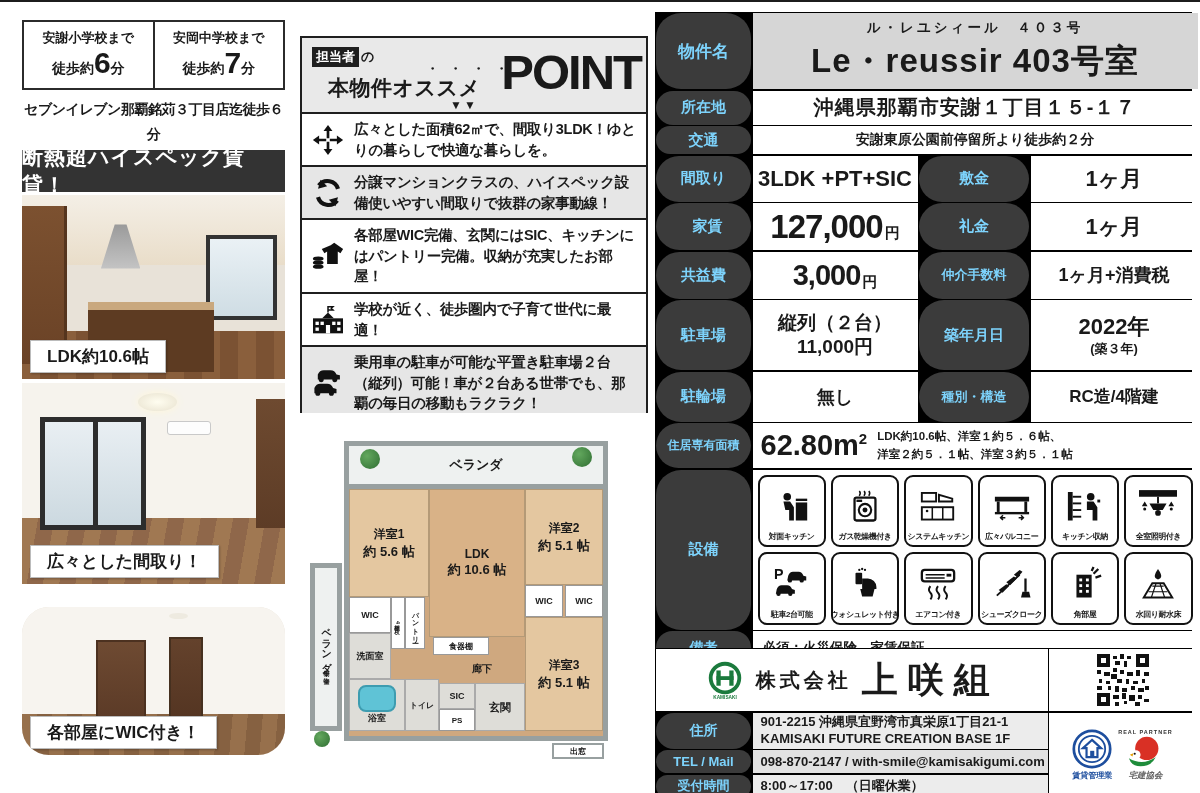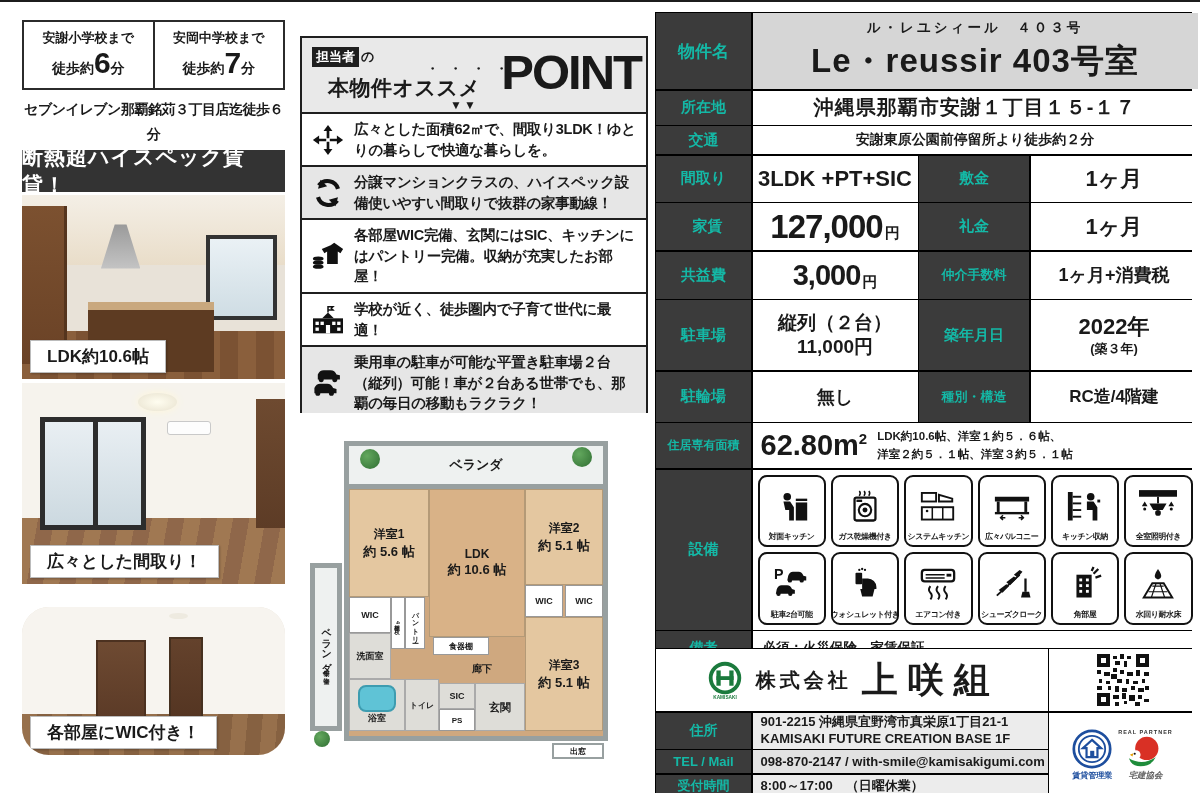--- a/index.html
+++ b/index.html
@@ -67,21 +67,21 @@
   .gray { background:#deddd8; border:1px solid #aaa; }
   .white { background:#fff; border:1px solid #999; }
   .tub { width:70%; height:55%; background:#5fc3d6; border-radius:8px; border:2px solid #3d9cb0; }
   .plant { position:absolute; width:20px; height:20px; border-radius:50%; background:radial-gradient(circle at 35% 35%, #63a85e, #2f6e32); }
   .f13 { font-size:13px; } .f12 { font-size:12px; } .f11 { font-size:11px; }
   .f10 { font-size:10px; } .f9 { font-size:9px; } .f8 { font-size:8px; } .f7 { font-size:7px; }
 
   
   #ptable { left:655px; top:12px; width:537px; display:grid; grid-template-columns:95px 165px 110px 167px; grid-template-rows:76px 34px 28px 46px 47px 47px 70px 50px 45px 160px 33px; border:1.5px solid #000; background:#000; gap:1.5px; }
   #ptable > div, #pbottom > div { background:#fff; }
-  .lbl { background:#3b3b3b !important; color:#14b8a6; display:flex; align-items:center; justify-content:center; font-weight:bold; font-size:15px; text-align:center; }
+  .lbl { background:#3b3b3b !important; color:#7dd3fc; display:flex; align-items:center; justify-content:center; font-weight:bold; font-size:15px; text-align:center;border-radius:25px; }
   .lbl.sm { font-size:13px; }
   .val { display:flex; align-items:center; justify-content:center; font-weight:bold; text-align:center; }
   .name-cell { flex-direction:column; background:#d6d6d6 !important; }
   .name-kana { font-size:13.5px; letter-spacing:3px; }
   .name-main { font-size:33px; letter-spacing:1px; margin-top:2px; }
   .loc { font-size:20px; letter-spacing:1px; }
   .trans { font-size:14px; }
   .v22 { font-size:22px; } .v18 { font-size:18px; } .v17 { font-size:17px; }
   .money { font-size:33px; letter-spacing:-1px; }
   .money.sm2 { font-size:29px; }

